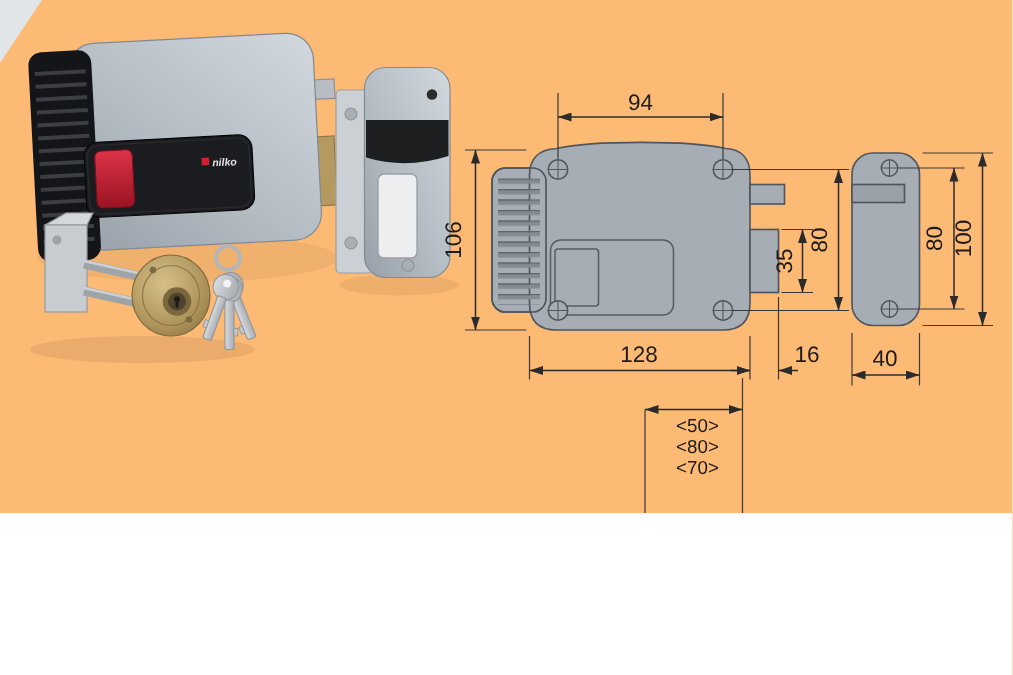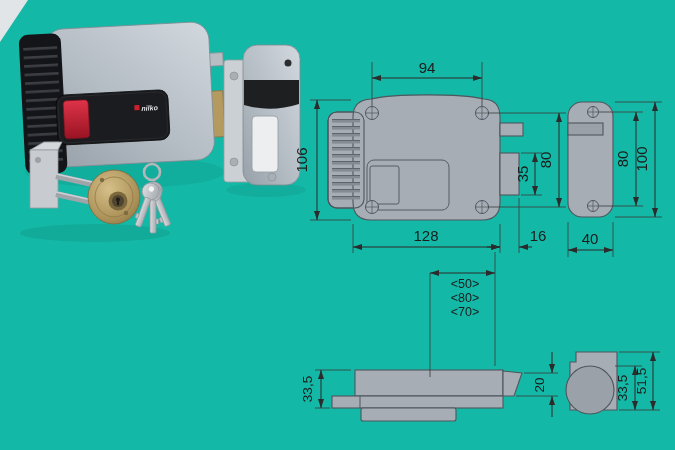--- a/index.html
+++ b/index.html
@@ -1,17 +1,17 @@
 <!DOCTYPE html>
 <html><head>
 <meta charset="utf-8">
 <style>
   html,body{margin:0;padding:0;background:#ffffff;}
   .stage{
-    position:relative;width:675px;height:450px;background:#14b8a6;overflow:hidden;
+    position:relative;width:675px;height:342px;background:#fdba74;overflow:hidden;
     font-family:"Liberation Sans", sans-serif;
   }
   svg{position:absolute;display:block;}
   #photo-svg{left:0;top:0;}
   #draw-svg{left:295px;top:0;}
   text{
     font-family:"Liberation Sans", sans-serif;
     fill:#1c1c1c;
   }
   .dim{font-size:15px;}

